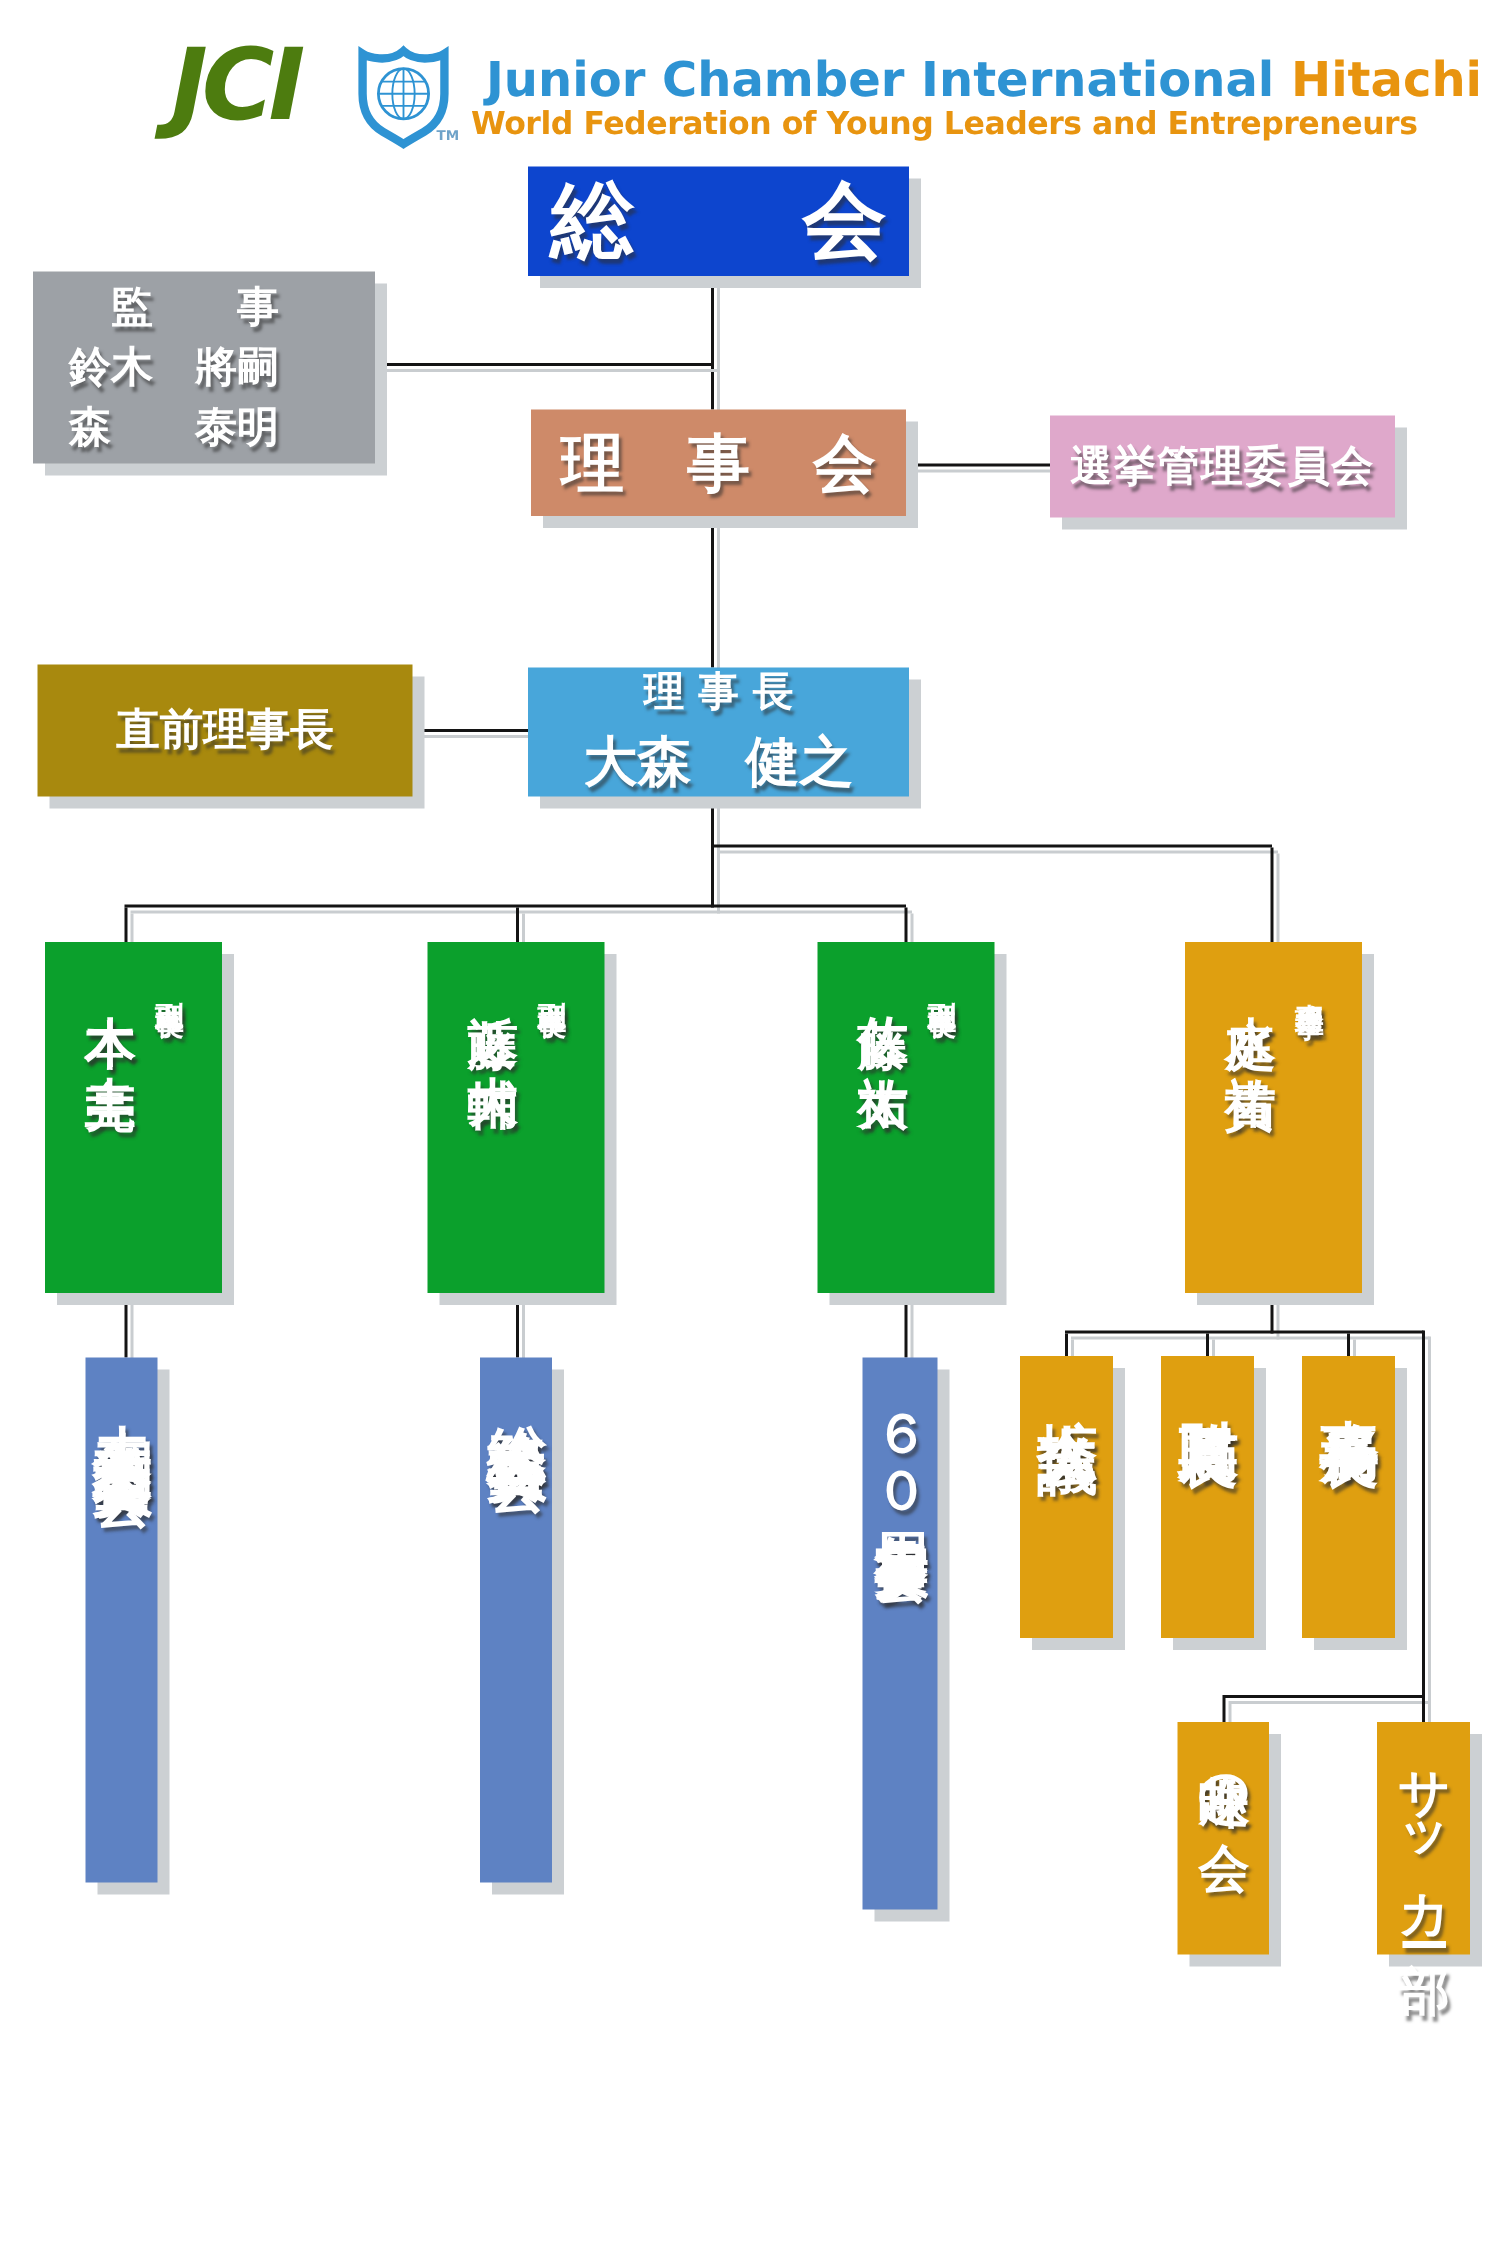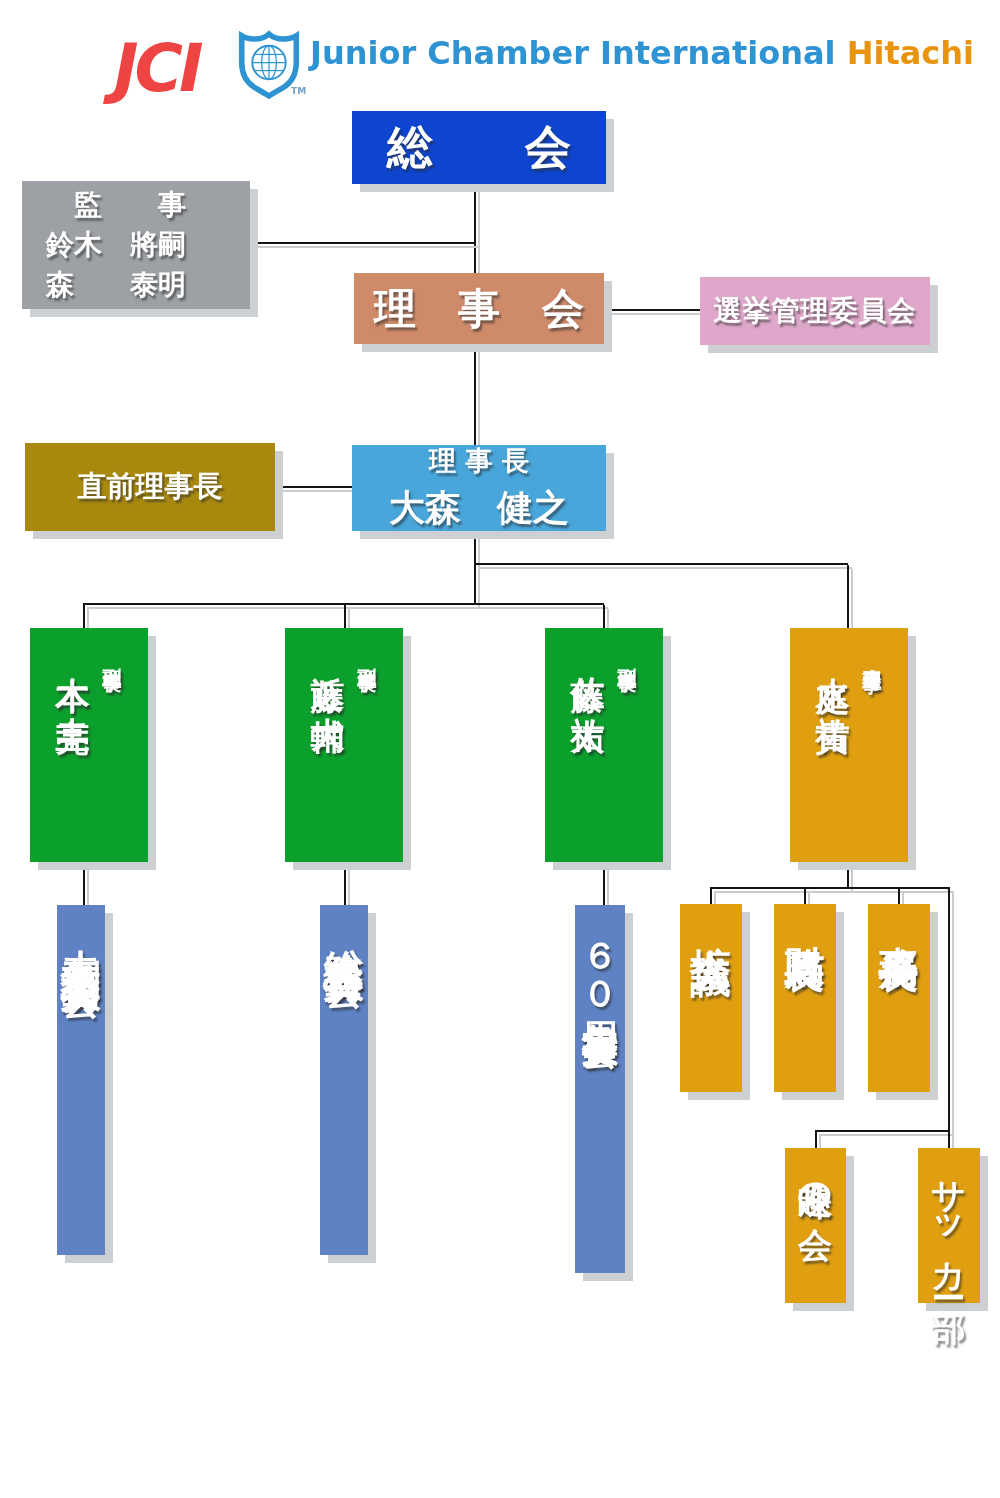--- a/index.html
+++ b/index.html
@@ -3,24 +3,24 @@
 <meta charset="utf-8">
 <style>
   html,body{margin:0;padding:0;background:#fff;}
   .canvas{
     position:relative;width:1000px;height:1498px;background:#ffffff;
     font-family:"DejaVu Sans","Liberation Sans",sans-serif;overflow:hidden;
   }
   
   .logo-text{
     position:absolute;left:114px;top:24px;font-size:66px;font-weight:bold;
-    font-style:italic;letter-spacing:-4px;color:#ef4444;line-height:1;margin-top:12px;
+    font-style:italic;letter-spacing:-4px;color:#4d7c0f;line-height:1;
   }
   .logo-tm{position:absolute;left:291px;top:86px;font-size:9px;color:#6fa3c9;font-weight:bold;}
-  .hdr-title{position:absolute;left:310px;top:34px;font-size:32px;font-weight:bold;color:#2e93d3;white-space:nowrap;}
+  .hdr-title{position:absolute;left:324px;top:34px;font-size:32px;font-weight:bold;color:#2e93d3;white-space:nowrap;}
   .hdr-title .suffix{color:#e8940f;}
   .hdr-sub{position:absolute;left:314px;top:70px;font-size:21px;font-weight:bold;color:#e8940f;letter-spacing:-0.3px;white-space:nowrap;}
   
   .box{
     position:absolute;color:#fff;font-weight:bold;
     box-shadow:8px 8px 0 0 #ccd0d3;box-sizing:border-box;
   }
   .center{display:flex;align-items:center;justify-content:center;}
   .col{display:flex;flex-direction:column;align-items:center;justify-content:center;}
   .ts{text-shadow:2px 3px 2px rgba(45,45,45,0.55);}
@@ -45,20 +45,21 @@
     <path d="M50,6 Q60,15 76,14 Q88,13 94,9 L94,52 Q94,80 72,93 Q58,101 50,106 Q42,101 28,93 Q6,80 6,52 L6,9 Q12,13 24,14 Q40,15 50,6 Z" fill="none" stroke="#2e93d3" stroke-width="9"></path>
     <circle cx="50" cy="52" r="27" fill="none" stroke="#2e93d3" stroke-width="3"></circle>
     <ellipse cx="50" cy="52" rx="12" ry="27" fill="none" stroke="#2e93d3" stroke-width="2"></ellipse>
     <line x1="50" y1="25" x2="50" y2="79" stroke="#2e93d3" stroke-width="2"></line>
     <line x1="23" y1="52" x2="77" y2="52" stroke="#2e93d3" stroke-width="2"></line>
     <line x1="26" y1="39" x2="74" y2="39" stroke="#2e93d3" stroke-width="2"></line>
     <line x1="26" y1="65" x2="74" y2="65" stroke="#2e93d3" stroke-width="2"></line>
   </svg>
   <div class="logo-tm">TM</div>
   <div class="hdr-title"><span>Junior Chamber International</span> <span class="suffix">Hitachi</span></div>
+  <div class="hdr-sub">World Federation of Young Leaders and Entrepreneurs</div>
 
   <div class="vline" style="left:474px;top:184px;height:89px;"></div>
   <div class="hline" style="left:249px;top:242px;width:226px;"></div>
   <div class="hline" style="left:604px;top:309px;width:97px;"></div>
   <div class="vline" style="left:474px;top:344px;height:101px;"></div>
   <div class="hline" style="left:276px;top:486px;width:77px;"></div>
   <div class="vline" style="left:474px;top:531px;height:74px;"></div>
   <div class="hline" style="left:474px;top:563px;width:374px;"></div>
   <div class="vline" style="left:847px;top:565px;height:63px;"></div>
   <div class="hline" style="left:83px;top:603px;width:521px;"></div>
@@ -71,21 +72,21 @@
   <div class="vline" style="left:847px;top:862px;height:27px;"></div>
   <div class="hline" style="left:710px;top:887px;width:239px;"></div>
   <div class="vline" style="left:710px;top:889px;height:15px;"></div>
   <div class="vline" style="left:804px;top:889px;height:15px;"></div>
   <div class="vline" style="left:898px;top:889px;height:15px;"></div>
   <div class="vline" style="left:948px;top:887px;height:245px;"></div>
   <div class="hline" style="left:815px;top:1130px;width:135px;"></div>
   <div class="vline" style="left:815px;top:1132px;height:16px;"></div>
   <div class="vline" style="left:948px;top:1132px;height:16px;"></div>
 
-  <div class="box center ts" style="left:352px;top:111px;width:254px;height:73px;background:#0d45ce;font-size:46px;">
+  <div class="box center ts" style="left:352px;top:111px;width:254px;height:73px;background:#0d45ce;font-size:56px;">
     <span>総　　会</span>
   </div>
 
   <div class="box ts" style="left:22px;top:181px;width:228px;height:128px;background:#9da1a6;font-size:28px;
               display:flex;flex-direction:column;justify-content:center;padding-left:24px;line-height:40px;">
     <span>　監　　事</span>
     <span>鈴木　將嗣</span>
     <span>森　　泰明</span>
   </div>
 

